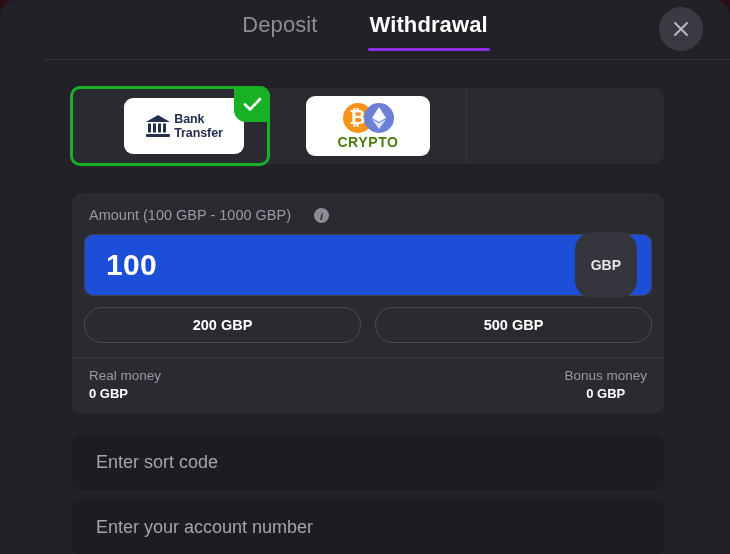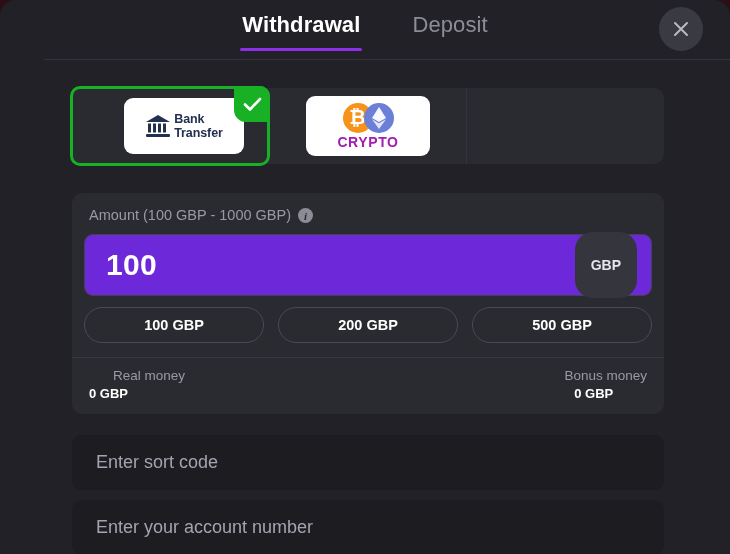--- a/index.html
+++ b/index.html
@@ -184,41 +184,41 @@
     display: flex;
     align-items: center;
     justify-content: center;
     color: #fff;
     font-weight: 700;
   }
   .coin.btc { background: #f7931a; font-size: 20px; }
   .coin.eth { background: #6b7fd7; margin-left: -9px; }
 
   .crypto-text {
-    color: #a21caf;
+    color: #4d7c0f;
     font-size: 14px;
     font-weight: 700;
     letter-spacing: 0.6px;
   }
 
   
   .amount-card {
     position: absolute;
     left: 72px;
     top: 193px;
     width: 592px;
     border-radius: 10px;
     background: #2a2a31;
     padding: 14px 12px 0;
   }
 
   .amount-label {
     display: flex;
     align-items: flex-end;
-    gap: 7px;
+    gap: 23px;
     color: #9a9aa4;
     font-size: 14.5px;
     padding-left: 5px;
     margin-bottom: 11px;
   }
 
   .info-icon {
     width: 15px;
     height: 15px;
     border-radius: 50%;
@@ -232,21 +232,21 @@
     justify-content: center;
     font-family: "Liberation Serif", serif;
     cursor: pointer;
   }
 
   .amount-input-wrap {
     position: relative;
     height: 62px;
     border: 1px solid #43434d;
     border-radius: 9px;
-    background: #6d28d9;
+    background: #1d4ed8;
     display: flex;
     align-items: center;
     padding: 0 14px 0 21px;
   }
 
   .amount-value {
     flex: 1;
     color: #ffffff;
     font-size: 30px;
     font-weight: 700;
@@ -300,21 +300,20 @@
     justify-content: space-between;
     padding: 10px 5px 13px;
   }
 
   .money-block.right { text-align: center; }
 
   .money-title {
     color: #9a9aa4;
     font-size: 13.5px;
     margin-bottom: 3px;
-    margin-left: 24px;
   }
 
   .money-amount {
     color: #ffffff;
     font-size: 13px;
     font-weight: 700;
   }
 
   
   .field {
@@ -343,22 +342,22 @@
   }
   .field-input::placeholder { color: #a4a4b0; }
 </style>
 </head>
 <body>
 
 <div class="modal">
 
   <div class="header">
     <div class="tabs">
+      <button class="tab inactive">Deposit</button>
       <button class="tab active">Withdrawal</button>
-      <button class="tab inactive">Deposit</button>
     </div>
     <div class="header-rule"></div>
     <button class="close-btn">
       <svg width="18" height="18" viewBox="0 0 18 18">
         <path d="M3 3 L15 15 M15 3 L3 15" stroke="#b9b9c2" stroke-width="2" stroke-linecap="round"></path>
       </svg>
     </button>
   </div>
 
   <div class="methods">
@@ -409,21 +408,20 @@
       <span>Amount (100 GBP - 1000 GBP)</span>
       <span class="info-icon">i</span>
     </div>
 
     <div class="amount-input-wrap">
       <input class="amount-value" type="text" value="100" style="">
       <button class="currency-pill">GBP</button>
     </div>
 
     <div class="quick-row">
-      <button class="quick-btn">100 GBP</button>
       <button class="quick-btn">200 GBP</button>
       <button class="quick-btn">500 GBP</button>
     </div>
 
     <div class="money-divider"></div>
 
     <div class="money-row">
       <div class="money-block">
         <div class="money-title">Real money</div>
         <div class="money-amount">0 GBP</div>

